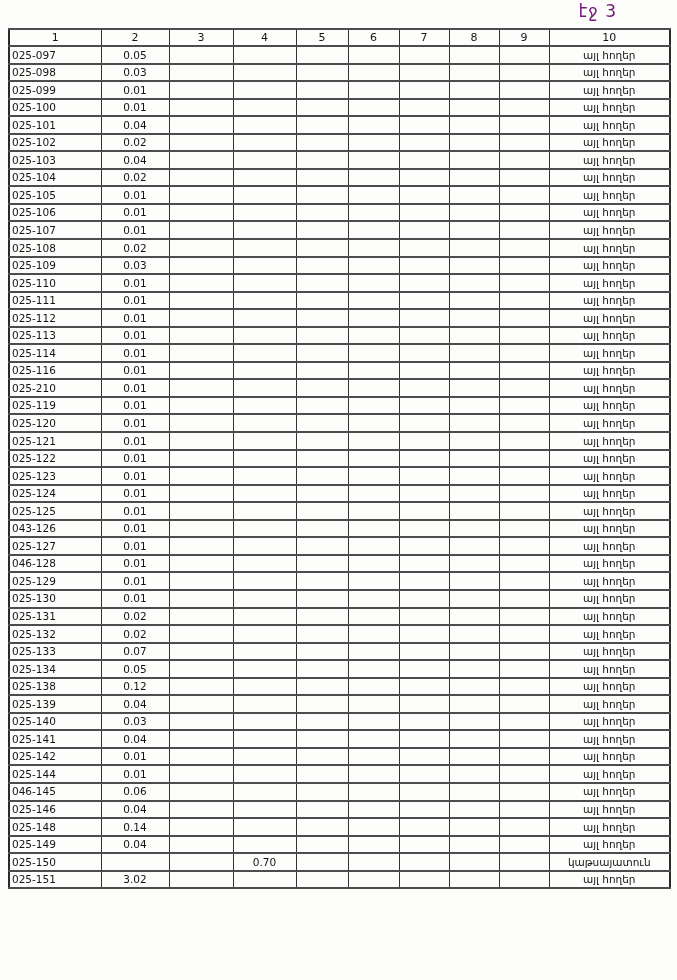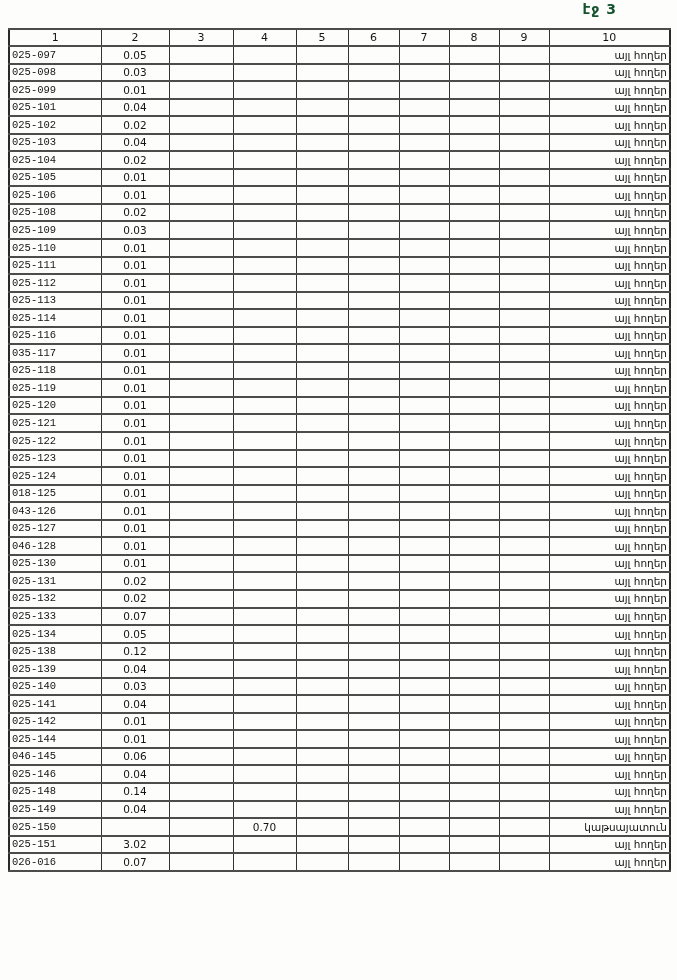--- a/index.html
+++ b/index.html
@@ -13,24 +13,24 @@
     height: 980px;
     background: #fdfdfc;
     font-family: "DejaVu Sans", "Liberation Sans", sans-serif;
     color: #161616;
     overflow: hidden;
   }
   .page-label {
     position: absolute;
     top: 1px;
     right: 60px;
-    font-size: 14px;
-    font-weight: bold;
+    font-size: 17px;
+    font-weight: normal;
     letter-spacing: 1px;
-    color: #14532d;
+    color: #701a75;
   }
   table.grid {
     position: absolute;
     left: 8px;
     top: 28px;
     width: 661px;
     border-collapse: collapse;
     table-layout: fixed;
     border: 2px solid #2a2a2a;
   }
@@ -48,23 +48,23 @@
     color: #141414;
   }
   table.grid thead tr { height: 17px; }
   table.grid tbody tr { height: 17.55px; }
   table.grid th {
     font-weight: normal;
     font-size: 11px;
     text-align: center;
     vertical-align: middle;
   }
-  td.c1 { text-align: left; padding-left: 4px; font-family: Liberation Mono, monospace; }
+  td.c1 { text-align: left; padding-left: 4px; }
   td.c2, td.c3, td.c4, td.c5, td.c6, td.c7, td.c8, td.c9 { text-align: center; }
-  td.c10 { text-align: right; padding-left: 3px; font-size: 10.5px; }
+  td.c10 { text-align: center; padding-left: 3px; font-size: 10.5px; }
 </style>
 </head>
 <body>
 
 <div class="page">
   <div class="page-label">էջ 3</div>
 
   <table class="grid">
     <colgroup>
       <col style="width:92px">
@@ -123,20 +123,32 @@
           <td class="c3"></td>
           <td class="c4"></td>
           <td class="c5"></td>
           <td class="c6"></td>
           <td class="c7"></td>
           <td class="c8"></td>
           <td class="c9"></td>
           <td class="c10">այլ հողեր</td>
         </tr>
         <tr>
+          <td class="c1">025-100</td>
+          <td class="c2">0.01</td>
+          <td class="c3"></td>
+          <td class="c4"></td>
+          <td class="c5"></td>
+          <td class="c6"></td>
+          <td class="c7"></td>
+          <td class="c8"></td>
+          <td class="c9"></td>
+          <td class="c10">այլ հողեր</td>
+        </tr>
+        <tr>
           <td class="c1">025-101</td>
           <td class="c2">0.04</td>
           <td class="c3"></td>
           <td class="c4"></td>
           <td class="c5"></td>
           <td class="c6"></td>
           <td class="c7"></td>
           <td class="c8"></td>
           <td class="c9"></td>
           <td class="c10">այլ հողեր</td>
@@ -195,20 +207,32 @@
           <td class="c3"></td>
           <td class="c4"></td>
           <td class="c5"></td>
           <td class="c6"></td>
           <td class="c7"></td>
           <td class="c8"></td>
           <td class="c9"></td>
           <td class="c10">այլ հողեր</td>
         </tr>
         <tr>
+          <td class="c1">025-107</td>
+          <td class="c2">0.01</td>
+          <td class="c3"></td>
+          <td class="c4"></td>
+          <td class="c5"></td>
+          <td class="c6"></td>
+          <td class="c7"></td>
+          <td class="c8"></td>
+          <td class="c9"></td>
+          <td class="c10">այլ հողեր</td>
+        </tr>
+        <tr>
           <td class="c1">025-108</td>
           <td class="c2">0.02</td>
           <td class="c3"></td>
           <td class="c4"></td>
           <td class="c5"></td>
           <td class="c6"></td>
           <td class="c7"></td>
           <td class="c8"></td>
           <td class="c9"></td>
           <td class="c10">այլ հողեր</td>
@@ -291,33 +315,21 @@
           <td class="c3"></td>
           <td class="c4"></td>
           <td class="c5"></td>
           <td class="c6"></td>
           <td class="c7"></td>
           <td class="c8"></td>
           <td class="c9"></td>
           <td class="c10">այլ հողեր</td>
         </tr>
         <tr>
-          <td class="c1">035-117</td>
-          <td class="c2">0.01</td>
-          <td class="c3"></td>
-          <td class="c4"></td>
-          <td class="c5"></td>
-          <td class="c6"></td>
-          <td class="c7"></td>
-          <td class="c8"></td>
-          <td class="c9"></td>
-          <td class="c10">այլ հողեր</td>
-        </tr>
-        <tr>
-          <td class="c1">025-118</td>
+          <td class="c1">025-210</td>
           <td class="c2">0.01</td>
           <td class="c3"></td>
           <td class="c4"></td>
           <td class="c5"></td>
           <td class="c6"></td>
           <td class="c7"></td>
           <td class="c8"></td>
           <td class="c9"></td>
           <td class="c10">այլ հողեր</td>
         </tr>
@@ -387,21 +399,21 @@
           <td class="c3"></td>
           <td class="c4"></td>
           <td class="c5"></td>
           <td class="c6"></td>
           <td class="c7"></td>
           <td class="c8"></td>
           <td class="c9"></td>
           <td class="c10">այլ հողեր</td>
         </tr>
         <tr>
-          <td class="c1">018-125</td>
+          <td class="c1">025-125</td>
           <td class="c2">0.01</td>
           <td class="c3"></td>
           <td class="c4"></td>
           <td class="c5"></td>
           <td class="c6"></td>
           <td class="c7"></td>
           <td class="c8"></td>
           <td class="c9"></td>
           <td class="c10">այլ հողեր</td>
         </tr>
@@ -424,20 +436,32 @@
           <td class="c4"></td>
           <td class="c5"></td>
           <td class="c6"></td>
           <td class="c7"></td>
           <td class="c8"></td>
           <td class="c9"></td>
           <td class="c10">այլ հողեր</td>
         </tr>
         <tr>
           <td class="c1">046-128</td>
+          <td class="c2">0.01</td>
+          <td class="c3"></td>
+          <td class="c4"></td>
+          <td class="c5"></td>
+          <td class="c6"></td>
+          <td class="c7"></td>
+          <td class="c8"></td>
+          <td class="c9"></td>
+          <td class="c10">այլ հողեր</td>
+        </tr>
+        <tr>
+          <td class="c1">025-129</td>
           <td class="c2">0.01</td>
           <td class="c3"></td>
           <td class="c4"></td>
           <td class="c5"></td>
           <td class="c6"></td>
           <td class="c7"></td>
           <td class="c8"></td>
           <td class="c9"></td>
           <td class="c10">այլ հողեր</td>
         </tr>
@@ -629,32 +653,20 @@
           <td class="c5"></td>
           <td class="c6"></td>
           <td class="c7"></td>
           <td class="c8"></td>
           <td class="c9"></td>
           <td class="c10">կաթսայատուն</td>
         </tr>
         <tr>
           <td class="c1">025-151</td>
           <td class="c2">3.02</td>
-          <td class="c3"></td>
-          <td class="c4"></td>
-          <td class="c5"></td>
-          <td class="c6"></td>
-          <td class="c7"></td>
-          <td class="c8"></td>
-          <td class="c9"></td>
-          <td class="c10">այլ հողեր</td>
-        </tr>
-        <tr>
-          <td class="c1">026-016</td>
-          <td class="c2">0.07</td>
           <td class="c3"></td>
           <td class="c4"></td>
           <td class="c5"></td>
           <td class="c6"></td>
           <td class="c7"></td>
           <td class="c8"></td>
           <td class="c9"></td>
           <td class="c10">այլ հողեր</td>
         </tr>
       </tbody>

